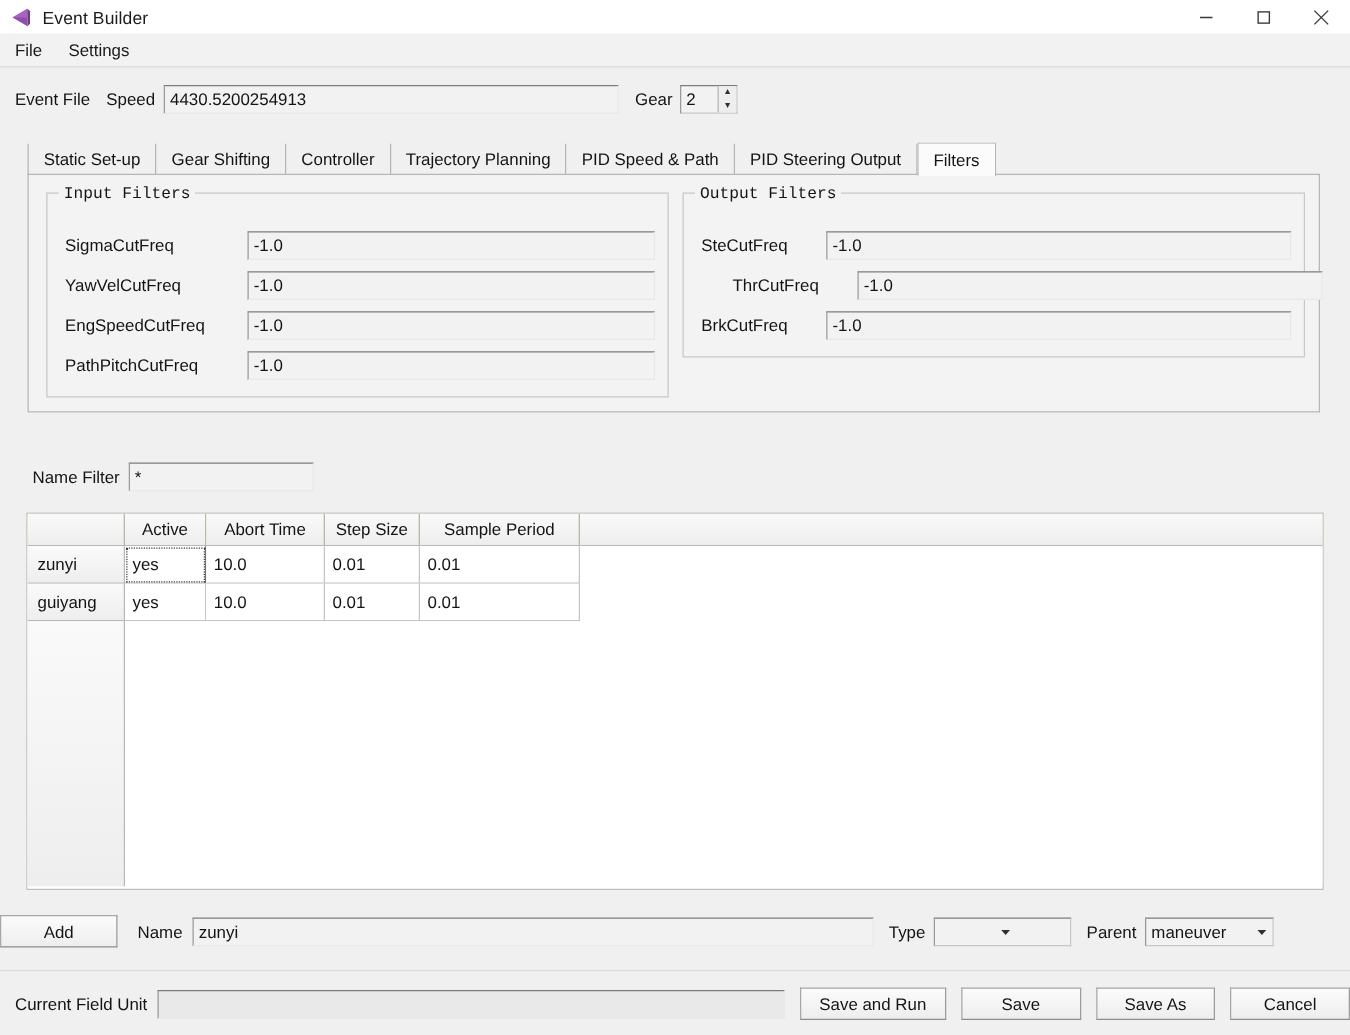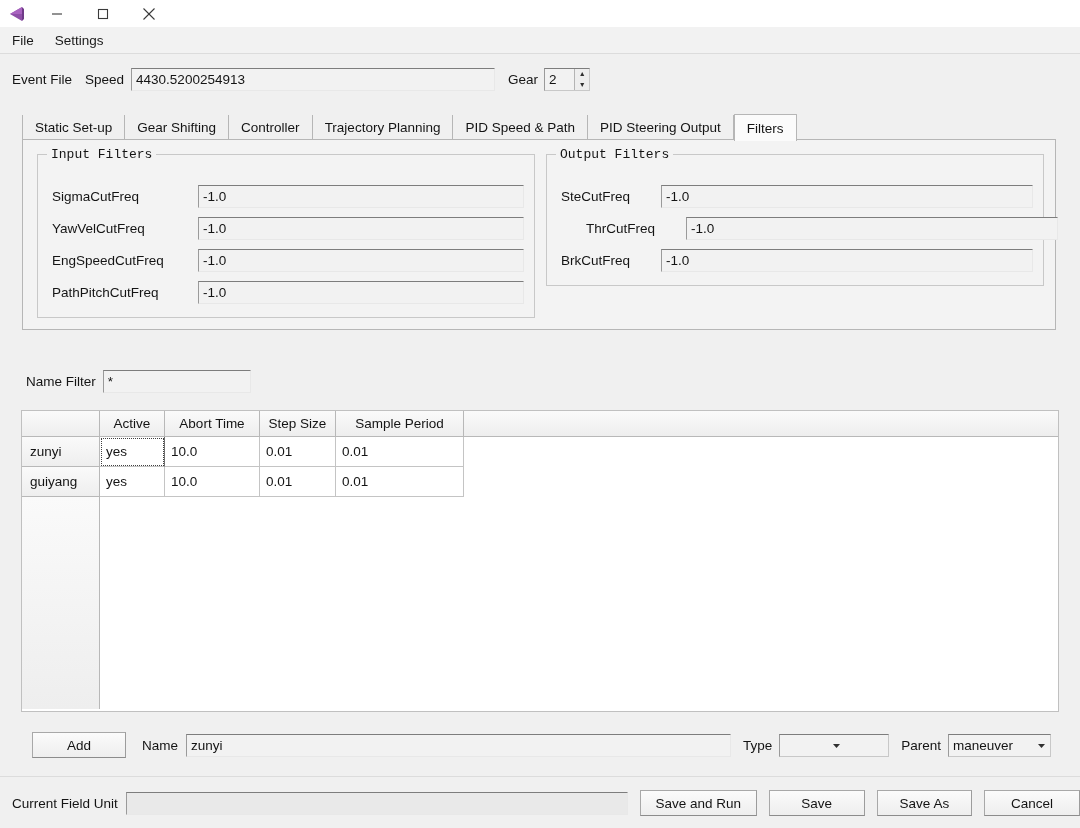--- a/index.html
+++ b/index.html
@@ -330,20 +330,21 @@
 <body>
 
 <div class="titlebar">
   <span class="app-icon">
     <svg width="18" height="18" viewBox="0 0 18 18">
       <polygon points="2,9 14,2 14,16" fill="#8e4fa8"></polygon>
       <polygon points="2,9 14,2 14,9" fill="#a963c0"></polygon>
       <polygon points="14,2 16,4 16,14 14,16" fill="#6f3a88"></polygon>
     </svg>
   </span>
+  <span class="app-title">Event Builder</span>
   <div class="win-btns">
     <div class="win-btn">
       <svg width="12" height="12" viewBox="0 0 12 12">
           <line x1="1" y1="6" x2="11" y2="6" stroke="#3a3a3a" stroke-width="1.1"></line>
         </svg>
     </div>
     <div class="win-btn">
       <svg width="12" height="12" viewBox="0 0 12 12">
           <rect x="1.5" y="1.5" width="9" height="9" fill="none" stroke="#3a3a3a" stroke-width="1.1"></rect>
         </svg>
@@ -464,21 +465,21 @@
 
     <div class="tr" style="height:212px;">
       <div class="rowhdr" style="width:78px; border-bottom:none; background:linear-gradient(#fafafa,#eeeeee);"></div>
       <div class="td tail"></div>
     </div>
 
   </div>
 </div>
 
 <div class="bottomrow">
-  <div class="btn" style="width:94px; margin-left:32px;">Add</div>
+  <div class="btn" style="width:94px; ">Add</div>
   <span class="lbl" style="margin-left:16px;">Name</span>
   <div class="sunken" style="width:545px; margin-left:8px;" placeholder="">zunyi</div>
   <span class="lbl" style="margin-left:12px;">Type</span>
   <div class="combo" style="width:110px; margin-left:7px;flex-direction:column;">
     <span class="cval">DcfMini</span>
     <span class="carrow">
       <svg width="9" height="9" viewBox="0 0 9 9">
           <polygon points="1,3 8,3 4.5,7" fill="#303030"></polygon>
         </svg>
     </span>

